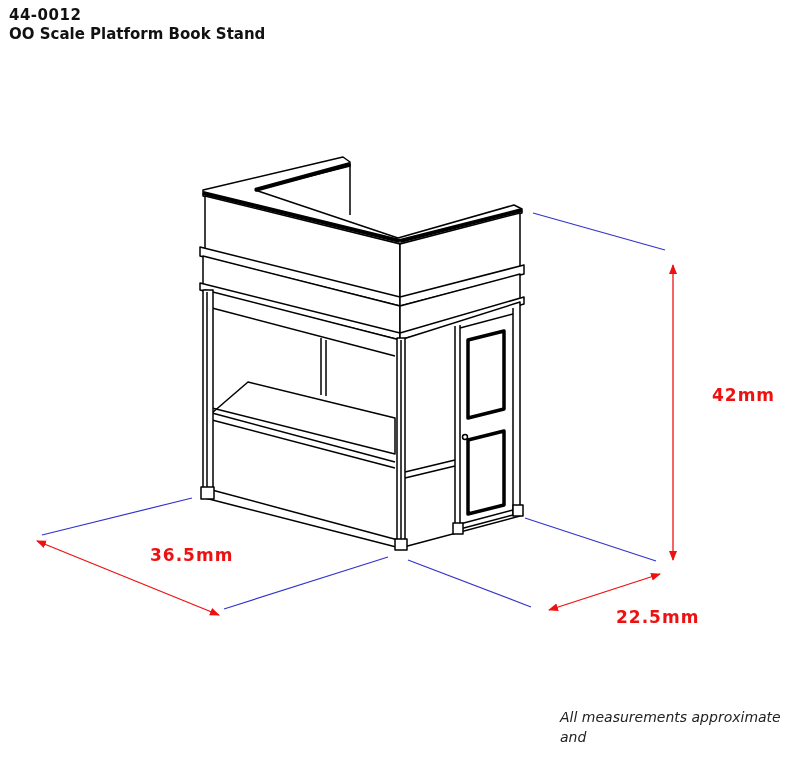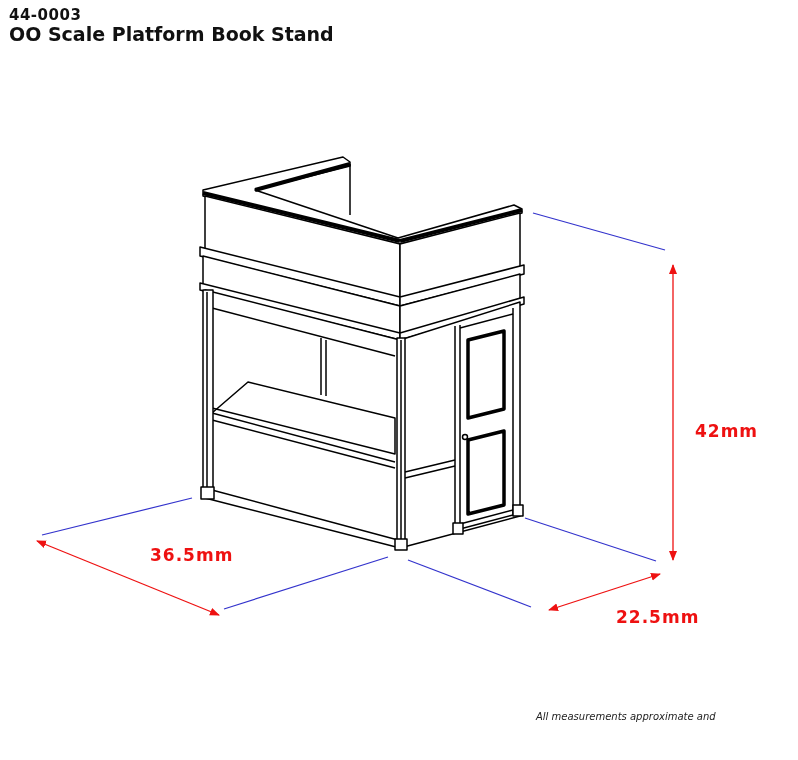--- a/index.html
+++ b/index.html
@@ -1,30 +1,30 @@
 <!DOCTYPE html>
 <html><head>
 <meta charset="utf-8">
 <style>
   html, body { margin: 0; padding: 0; background: #ffffff; }
   body { width: 798px; height: 760px; position: relative; overflow: hidden;
          font-family: "DejaVu Sans", sans-serif; }
   .title-block { position: absolute; left: 9px; top: 6px; }
   .code { font-weight: bold; font-size: 15px; color: #111; line-height: 19px; letter-spacing: 0.5px; }
-  .name { font-weight: bold; font-size: 19px; color: #111; line-height: 19px; }
+  .name { font-weight: bold; font-size: 15px; color: #111; line-height: 19px; }
   svg.drawing { position: absolute; left: 0; top: 0; }
   .dim-label { position: absolute; font-weight: bold; color: #ee1111; font-size: 17px; letter-spacing: 1px; }
-  .note { position: absolute; left: 536px; top: 707px; font-style: italic; font-size: 10px;
+  .note { position: absolute; left: 560px; top: 707px; font-style: italic; font-size: 14px;
           color: #222; line-height: 20px; font-family: "DejaVu Sans", sans-serif; }
 </style>
 </head>
 <body>
 
 <div class="title-block">
-  <div class="code">44-0003</div>
+  <div class="code">44-0012</div>
   <div class="name">OO Scale Platform Book Stand</div>
 </div>
 
 <svg class="drawing" width="798" height="760" viewBox="0 0 798 760">
   <defs>
     <marker id="ah" markerWidth="10" markerHeight="10" refX="9" refY="5" orient="auto" markerUnits="userSpaceOnUse">
       <path d="M0,1 L10,5 L0,9 Z" fill="#ee1111"></path>
     </marker>
     <marker id="ah2" markerWidth="10" markerHeight="10" refX="1" refY="5" orient="auto" markerUnits="userSpaceOnUse">
       <path d="M10,1 L0,5 L10,9 Z" fill="#ee1111"></path>
@@ -106,19 +106,19 @@
     <line x1="408" y1="560" x2="531" y2="607"></line>
   </g>
 
   <g stroke="#ee1111" stroke-width="1.3" fill="none">
     <line x1="673" y1="265" x2="673" y2="560" marker-start="url(#ah2)" marker-end="url(#ah)"></line>
     <line x1="37" y1="541" x2="219" y2="615" marker-start="url(#ah2)" marker-end="url(#ah)"></line>
     <line x1="549" y1="610" x2="660" y2="574" marker-start="url(#ah2)" marker-end="url(#ah)"></line>
   </g>
 </svg>
 
-<div class="dim-label" style="left:695px; top:385px;margin-top:36px;">42mm</div>
+<div class="dim-label" style="left:712px; top:385px;">42mm</div>
 <div class="dim-label" style="left:150px; top:545px;text-align:right;">36.5mm</div>
 <div class="dim-label" style="left:616px; top:607px;">22.5mm</div>
 
 <div class="note">
   <div>All measurements approximate and</div>
 </div>
 
 </body></html>

